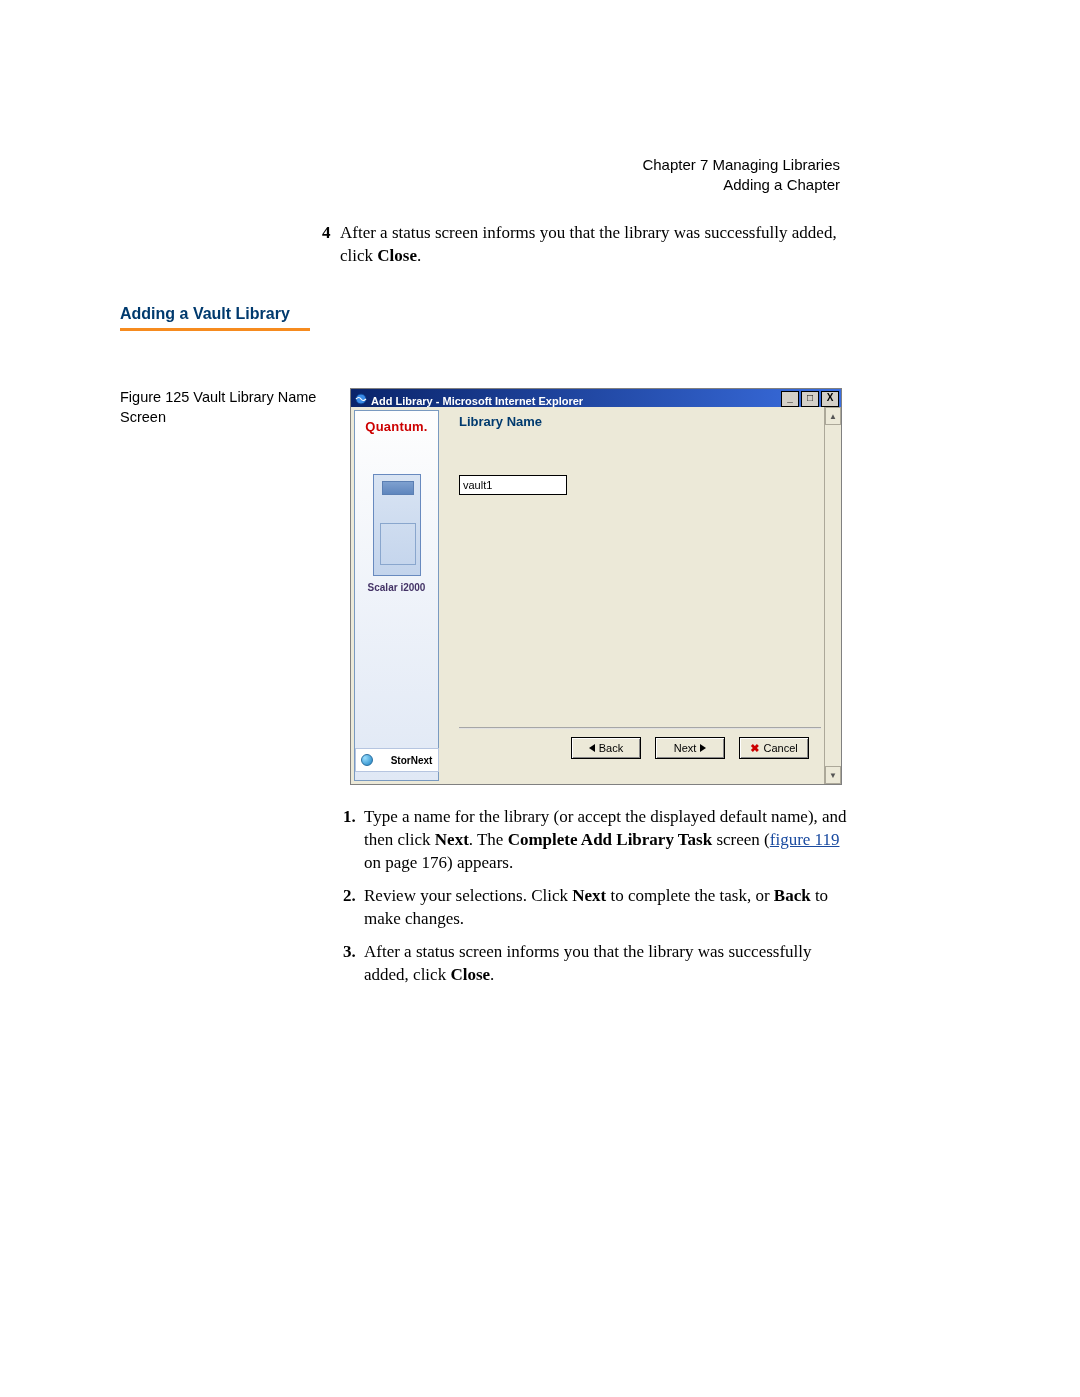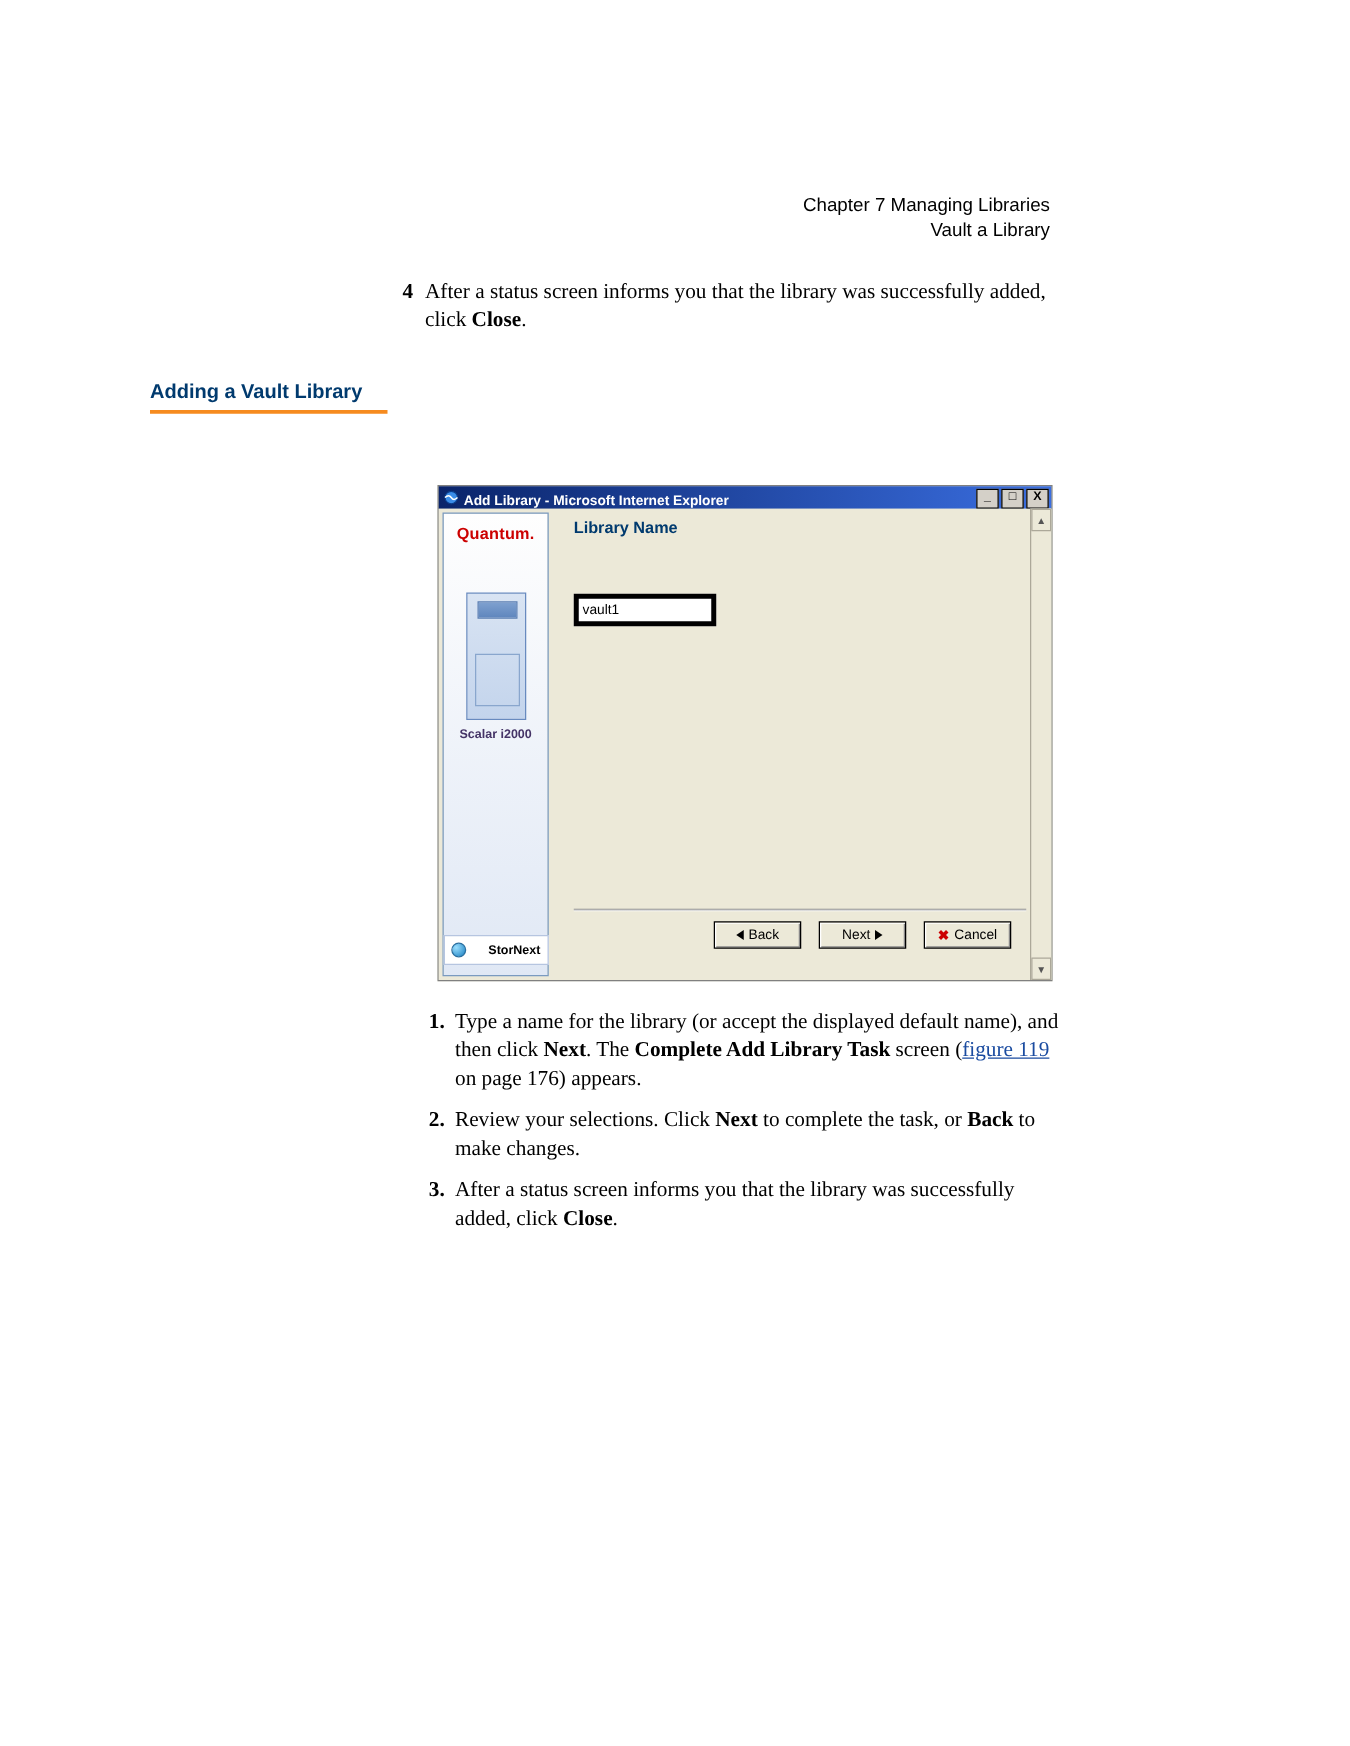--- a/index.html
+++ b/index.html
@@ -176,21 +176,21 @@
     color:#003A6E; font-weight:bold; font-family:Arial,sans-serif;
     font-size:13px; margin:4px 0 6px 0;
   }
   .lib-name-text {
     font-family: Arial, sans-serif; font-size:12px; color:#000;
     max-width: 360px; line-height:1.3;
   }
   .lib-input {
     margin-top: 40px;
     width: 100px; height:16px;
-    border:4px solid #000000;
+    border:1px solid #000000;
     font-family: Arial, sans-serif; font-size:11px;
     padding:1px 3px; background:#fff;
   }
   .btn-row {
     position:absolute; bottom:22px; right:12px;
     display:flex; gap:14px;
   }
   .win95-btn {
     min-width: 56px; height:20px;
     background:#ece9d8;
@@ -231,32 +231,33 @@
   }
   b{font-weight:bold;}
 </style>
 </head>
 <body>
 
 <div class="page">
 
   <div class="header">
     <div>Chapter 7  Managing Libraries</div>
-    <div>Vault a Library</div>
+    <div>Adding a Chapter</div>
   </div>
 
   <div class="step4">
     <span class="num">4</span>
     <span>After a status screen informs you that the library was successfully added, click </span><b>Close</b><span>.</span>
   </div>
 
   <div class="section-heading">Adding a Vault Library</div>
   <div class="orange-bar"></div>
 
 
+  <div class="figure-caption">Figure 125  Vault Library Name Screen</div>
 
   <div class="screenshot">
     <div class="ie-titlebar">
       <span class="ie-icon">
         <svg width="12" height="12" viewBox="0 0 12 12">
             <circle cx="6" cy="6" r="5" fill="#3a8ce8" stroke="#0a3c8a"></circle>
             <path d="M1 6 Q4 3 6 6 Q8 9 11 6" stroke="#fff" stroke-width="1.2" fill="none"></path>
           </svg>
       </span>
       <span class="title-text">Add Library - Microsoft Internet Explorer</span>

